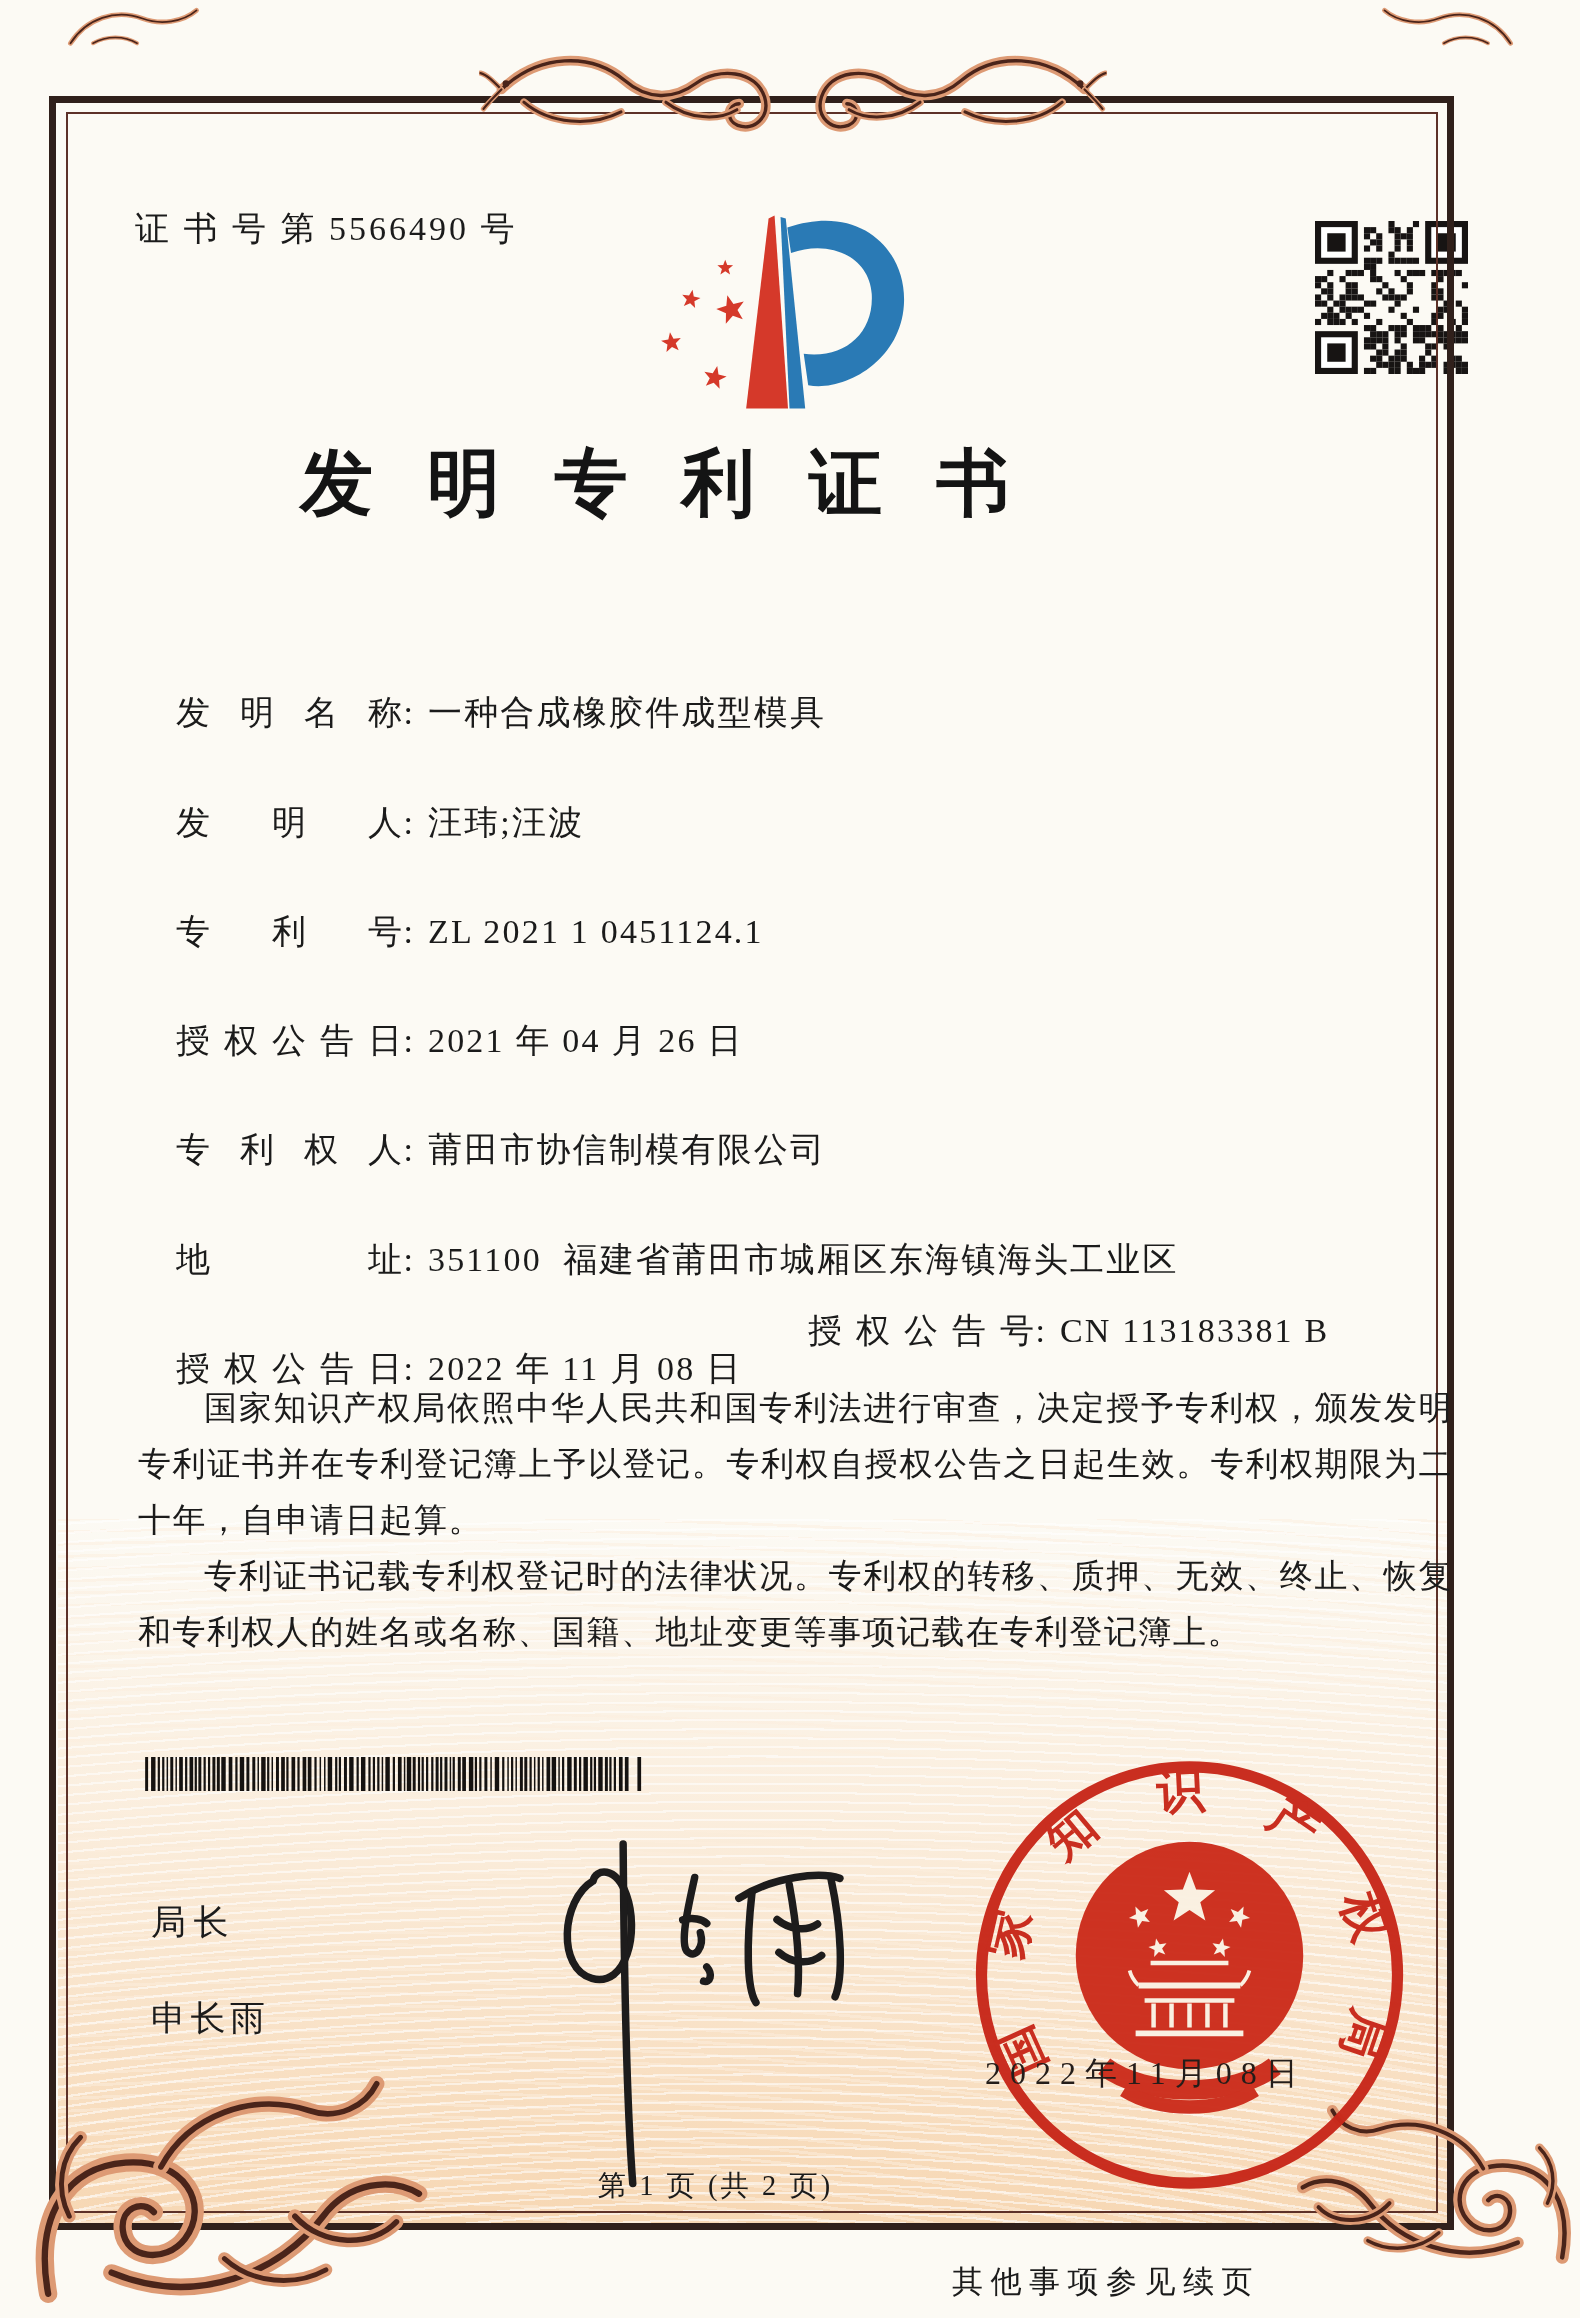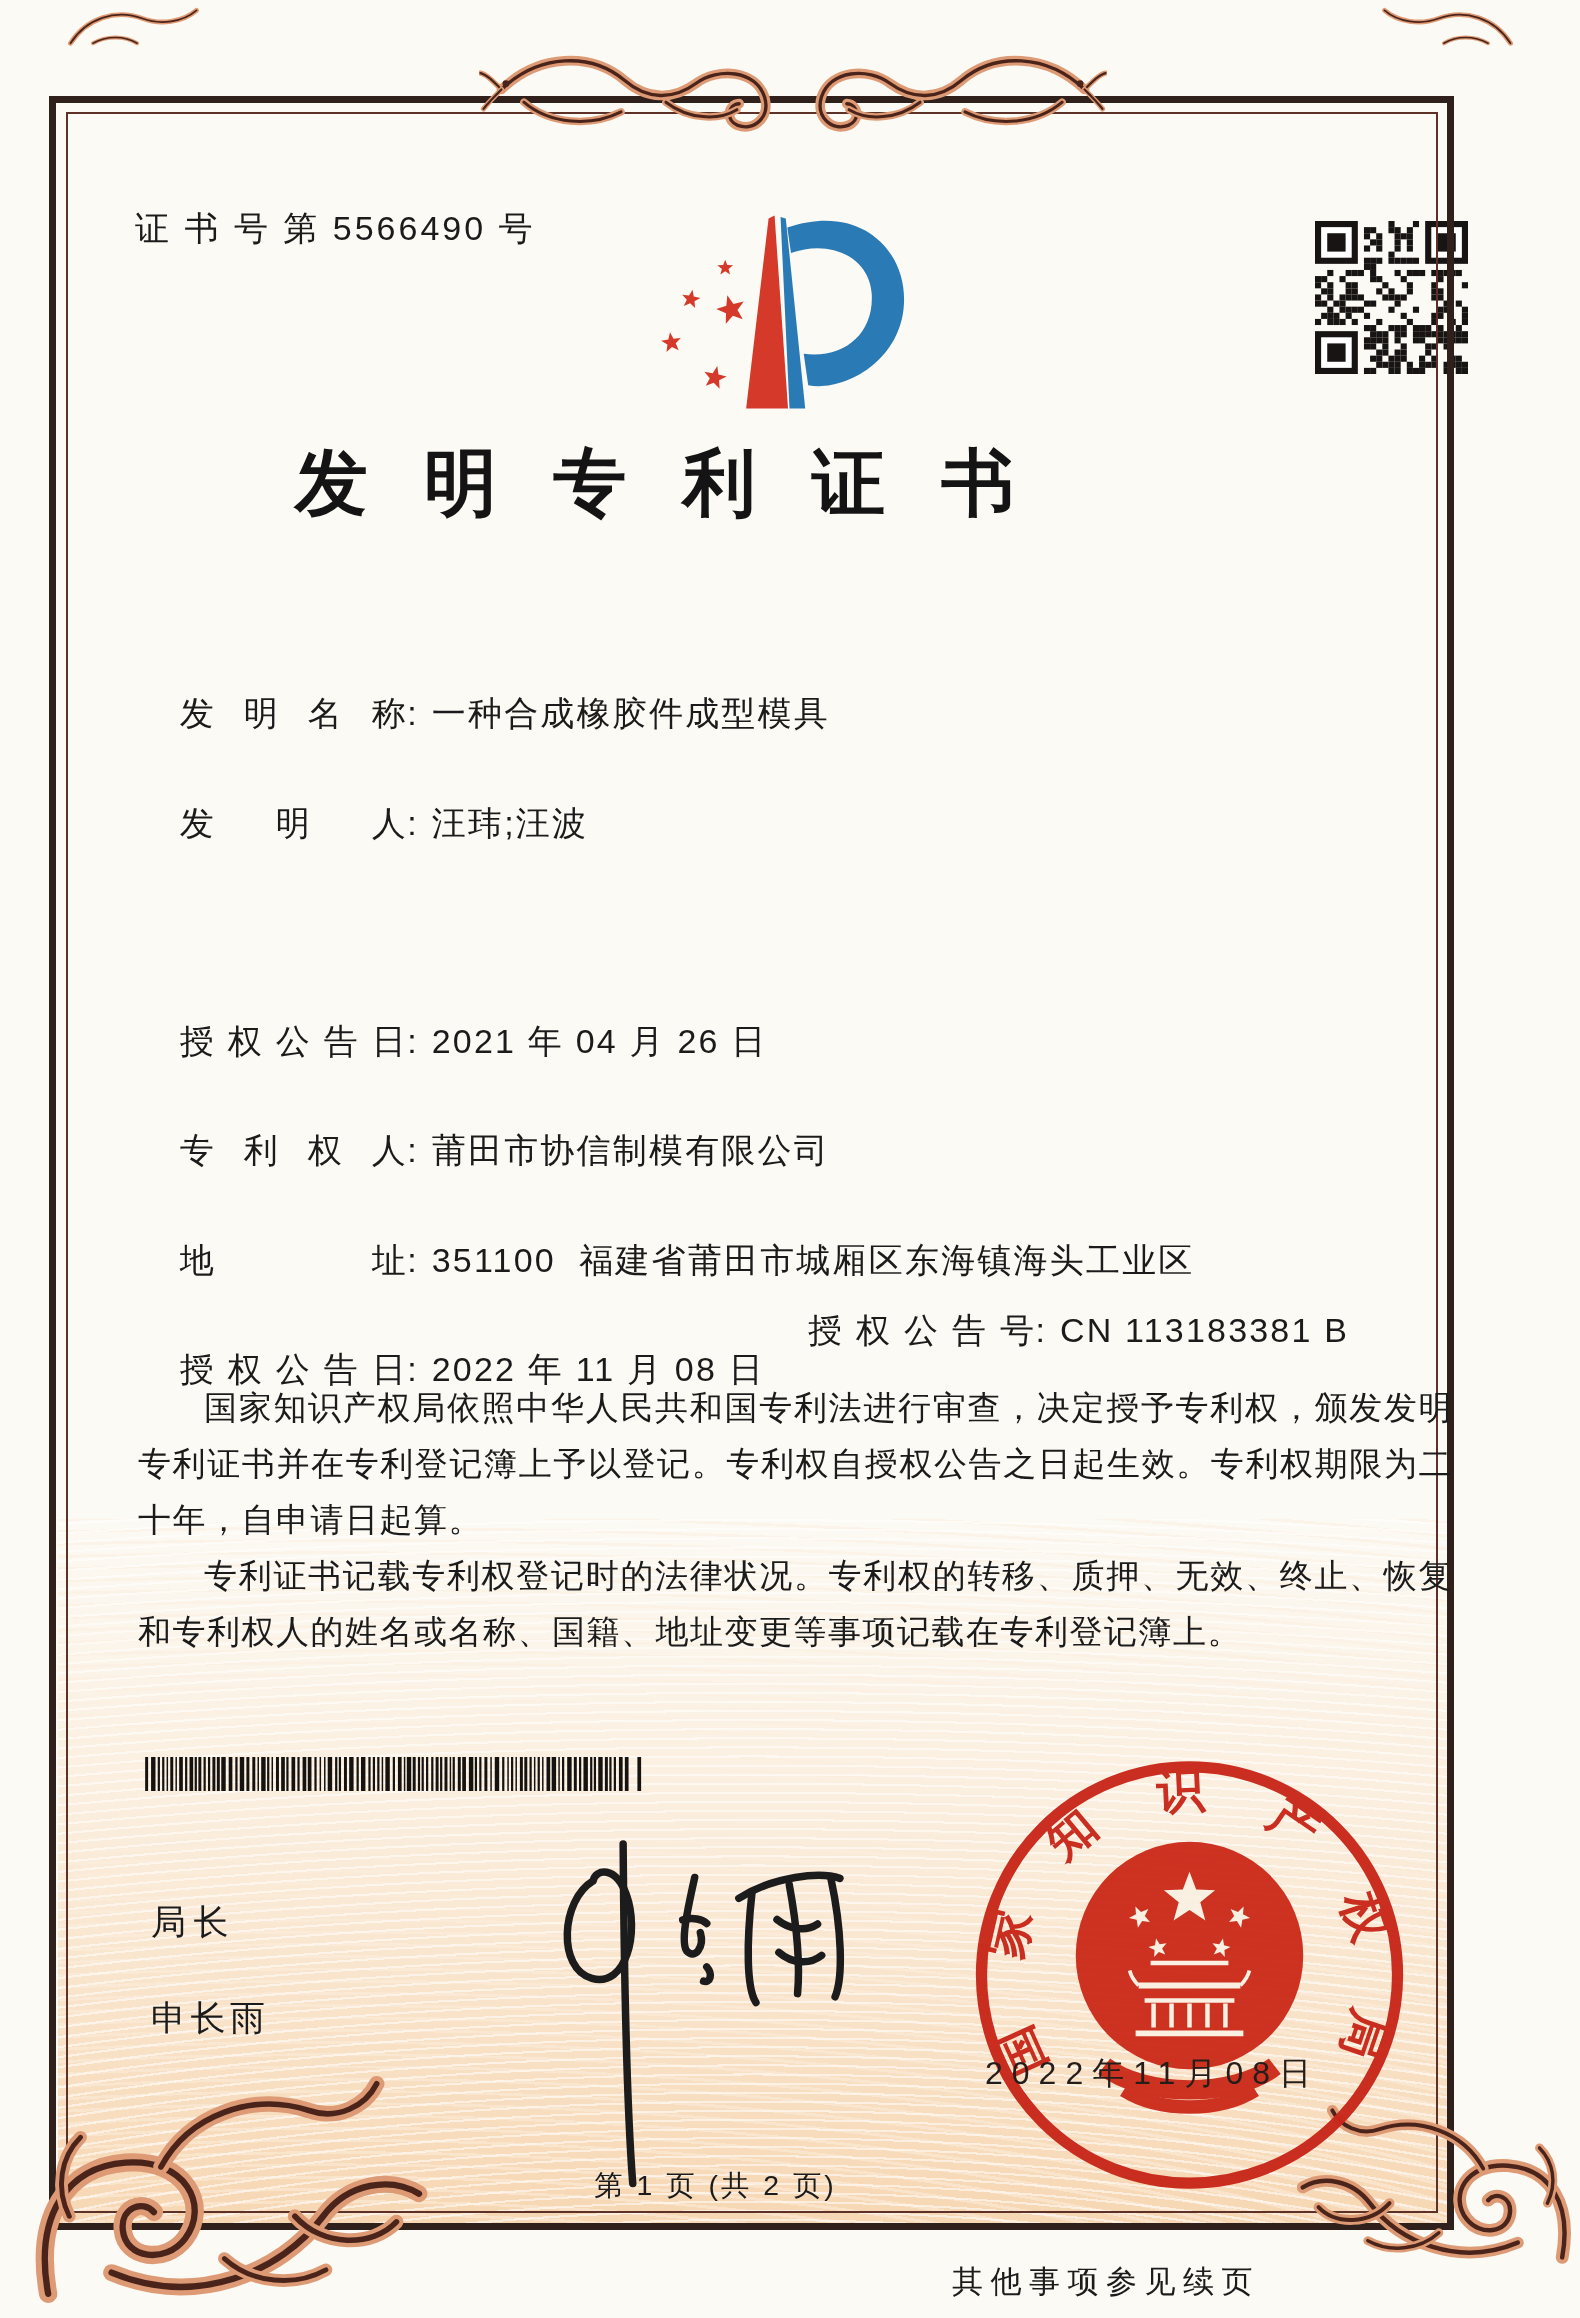--- a/index.html
+++ b/index.html
@@ -1,17 +1,17 @@
 <!DOCTYPE html>
 <html style="font-size:12px"><head>
 <meta charset="utf-8">
 <style>
   html,body{margin:0;padding:0;background:#e8e6e0;}
   #page{position:relative;width:1580px;height:2319px;background:#fcfaf4;overflow:hidden;
-        font-family:Liberation Sans, sans-serif;color:#1b1b1b;}
+        font-family:Liberation Serif, serif;color:#1b1b1b;}
   .abs{position:absolute;}
 
   
   #watermark{left:58px;top:1519px;width:1390px;height:709px;z-index:1;
     background:
       repeating-radial-gradient(160% 95% at 50% 140%, rgba(255,255,255,.55) 0 6.7px, rgba(255,255,255,0) 6.7px 30px),
       repeating-radial-gradient(130% 80% at 20% 150%, rgba(252,238,222,.5) 0 9px, rgba(252,238,222,0) 9px 39px),
       linear-gradient(180deg, rgba(249,230,207,0) 0%, rgba(249,224,196,.45) 40%, rgba(246,211,172,.9) 100%);}
 
   
@@ -354,20 +354,23 @@
     </svg>
 
   <div id="page-title" class="abs">发 明 专 利 证 书</div>
 
   <div class="frow" style="top:652px">
     <span class="flabel">发明名称</span><span class="fcolon">:</span><span class="fvalue">一种合成橡胶件成型模具</span>
   </div>
   <div class="frow" style="top:762px">
     <span class="flabel">发明人</span><span class="fcolon">:</span><span class="fvalue">汪玮;汪波</span>
   </div>
+  <div class="frow" style="top:871px">
+    <span class="flabel">专利号</span><span class="fcolon">:</span><span class="fvalue">ZL 2021 1 0451124.1</span>
+  </div>
   <div class="frow" style="top:980px">
     <span class="flabel">授权公告日</span><span class="fcolon">:</span><span class="fvalue">2021 年 04 月 26 日</span>
   </div>
   <div class="frow" style="top:1089px">
     <span class="flabel">专利权人</span><span class="fcolon">:</span><span class="fvalue">莆田市协信制模有限公司</span>
   </div>
   <div class="frow" style="top:1199px">
     <span class="flabel">地址</span><span class="fcolon">:</span><span class="fvalue">351100  福建省莆田市城厢区东海镇海头工业区</span>
   </div>
   <div class="frow" style="top:1308px">

